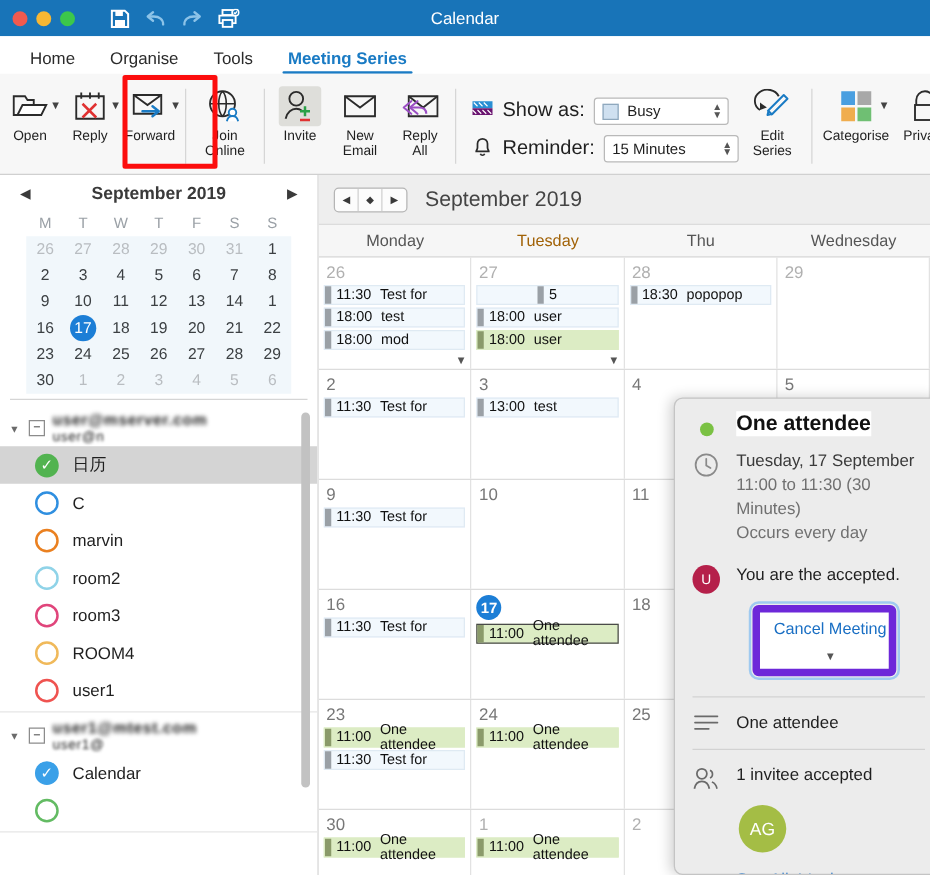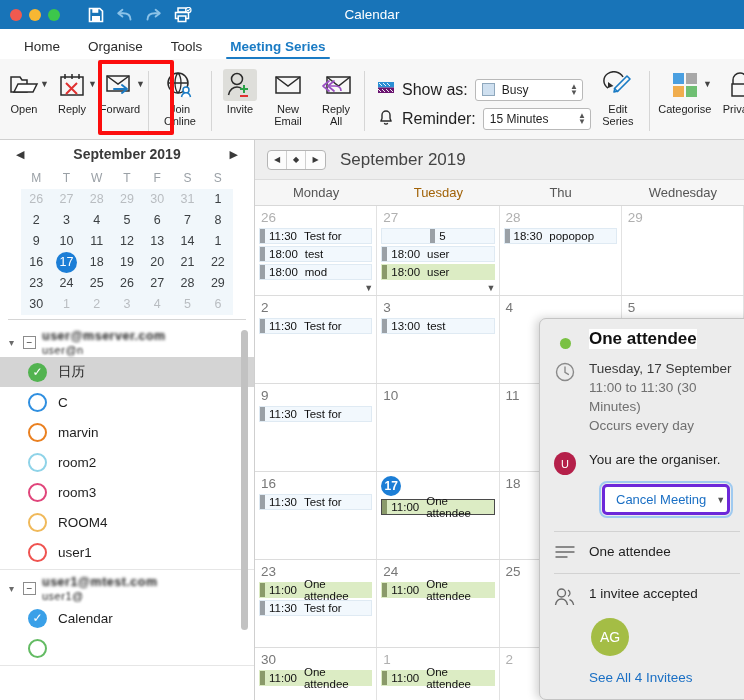--- a/index.html
+++ b/index.html
@@ -206,23 +206,23 @@
   .pop-when { font-size: 13.5px; color: #3a3a3a; line-height: 19px; }
   .pop-when .muted { color: #707070; }
   .avatar-u {
     width: 23px; height: 23px; border-radius: 50%; background: #b5204a; color: #fff;
     font-size: 11px; display: flex; align-items: center; justify-content: center;
   }
   .pop-org { font-size: 13.5px; color: #1f1f1f; padding-top: 3px; }
   .cancel-wrap { padding: 9px 0 4px 48px; }
   .cancel-btn {
     display: inline-flex; align-items: center; gap: 10px;
-    border: 3px solid #6d28d9; border-radius: 5px; background: #fff;
+    border: 6px solid #6d28d9; border-radius: 5px; background: #fff;
     padding: 5px 2px 5px 11px; font-size: 13px; color: #1a6fc4;
-    outline: 2px solid #9fcaf0; outline-offset: 1px;
+    outline: 2px solid #9fcaf0; outline-offset: 1px; flex-direction: column;
   }
   .cancel-btn .cv { font-size: 9px; color: #555; }
   .pop-div { border-top: 1px solid #d2d2d2; margin: 4px 10px 0 14px; }
   .pop-line { font-size: 13.5px; color: #1f1f1f; padding-top: 2px; }
   .avatar-ag {
     width: 38px; height: 38px; border-radius: 50%; background: #a4bd45; color: #fff;
     font-size: 14px; display: flex; align-items: center; justify-content: center;
     margin: 11px 0 0 2px;
   }
   .seeall { font-size: 13.5px; color: #1a6fc4; padding-top: 14px; }
@@ -777,21 +777,21 @@
           <div class="muted">11:00 to 11:30 (30 Minutes)</div>
           <div class="muted">Occurs every day</div>
         </span>
       </div>
     </div>
     <div class="pop-sec" style="padding-top:6px">
       <div class="pop-row">
         <span class="pop-ico">
           <span class="avatar-u">U</span>
         </span>
-        <span class="pop-org">You are the organiser.</span>
+        <span class="pop-org">You are the accepted.</span>
       </div>
       <div class="cancel-wrap">
         <span class="cancel-btn">
           <span>Cancel Meeting</span>
           <span class="cv">▼</span>
         </span>
       </div>
     </div>
     <div class="pop-div"></div>
     <div class="pop-sec">

